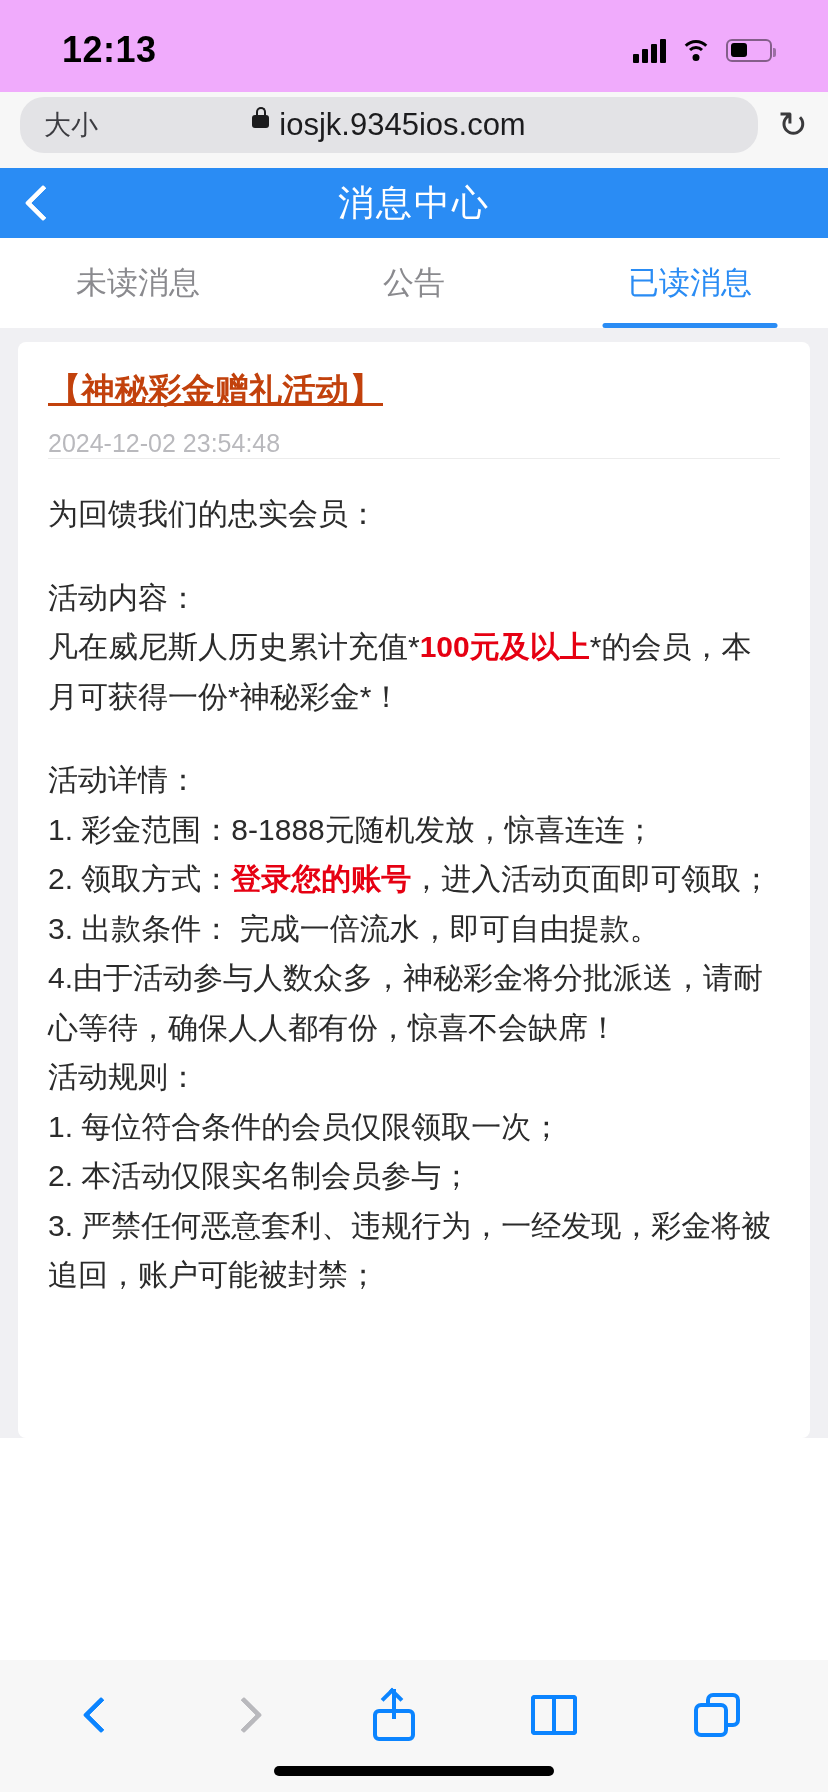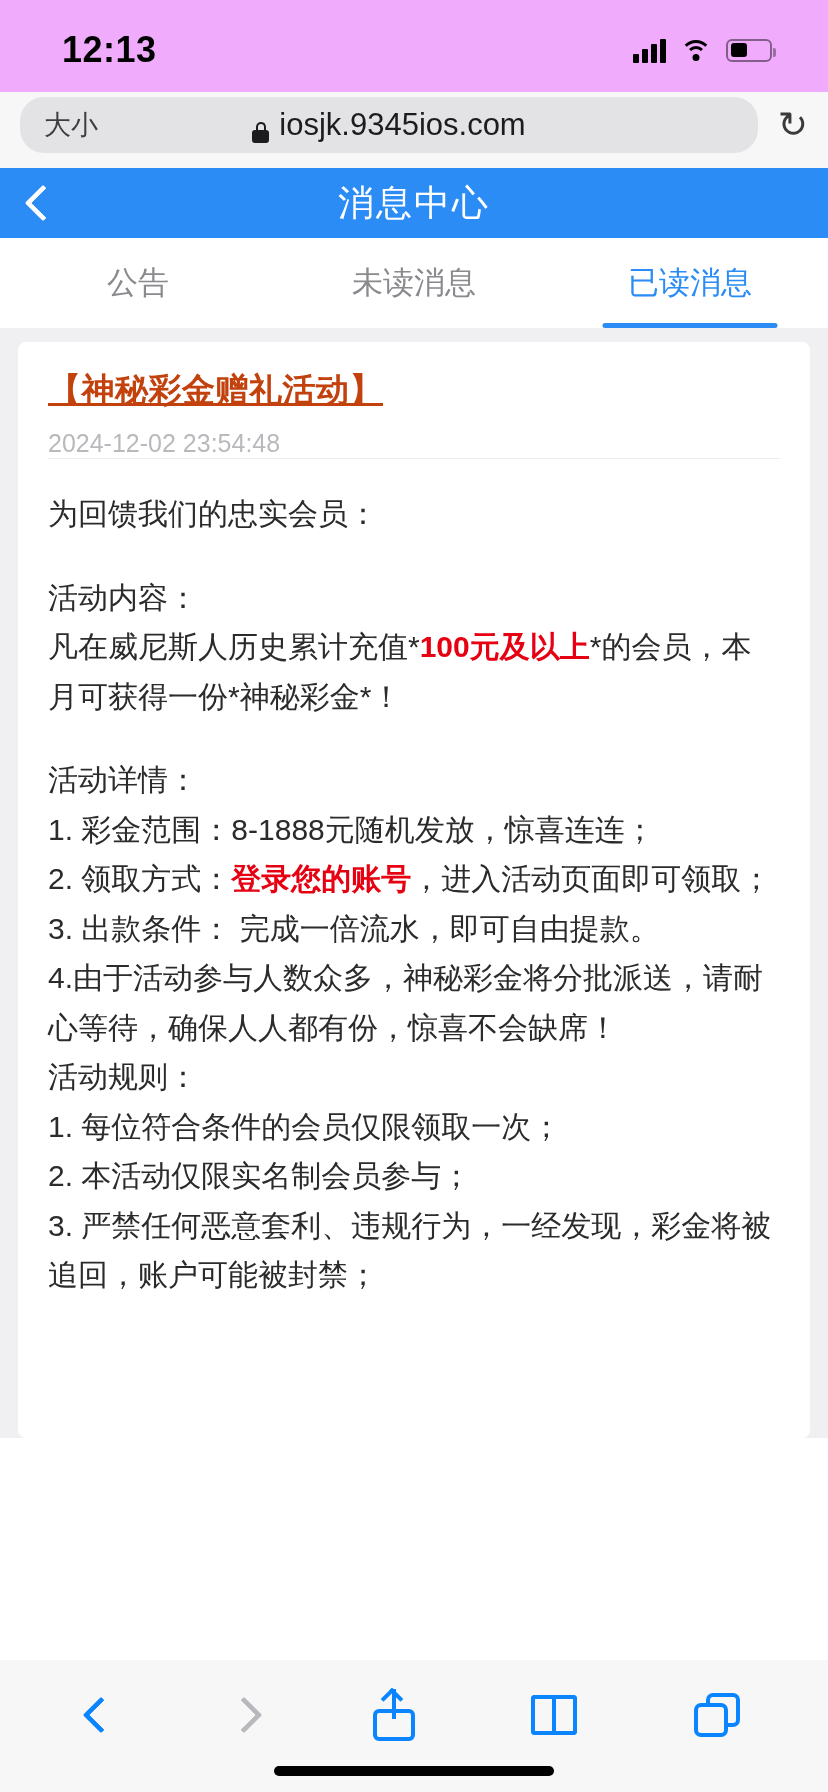--- a/index.html
+++ b/index.html
@@ -78,21 +78,21 @@
     position: relative;
   }
   .size-btn {
     font-size: 27px;
     color: #3c3c41;
   }
   .url-center {
     position: absolute;
     left: 0; right: 0;
     display: flex;
-    align-items: flex-end;
+    align-items: flex-start;
     justify-content: center;
     gap: 10px;
     pointer-events: none;
   }
   .lock-icon { width: 17px; height: 21px; position: relative; display: inline-block; }
   .lock-icon .body {
     position: absolute; bottom: 0; left: 0; width: 17px; height: 13px;
     background: #1c1c1e; border-radius: 3px;
   }
   .lock-icon .shackle {
@@ -297,22 +297,22 @@
   </div>
   <div class="reload-btn">↻</div>
 </div>
 
 <div class="app-header">
   <div class="back-chevron"></div>
   <div class="app-title">消息中心</div>
 </div>
 
 <div class="tabs">
+  <div class="tab">未读消息</div>
   <div class="tab">公告</div>
-  <div class="tab">未读消息</div>
   <div class="tab active">已读消息</div>
 </div>
 
 <div class="content-area">
   <div class="card">
     <div class="msg-title">【神秘彩金赠礼活动】</div>
     <div class="msg-date">2024-12-02 23:54:48</div>
 
     <div class="msg-body">
       <p>为回馈我们的忠实会员：</p>

